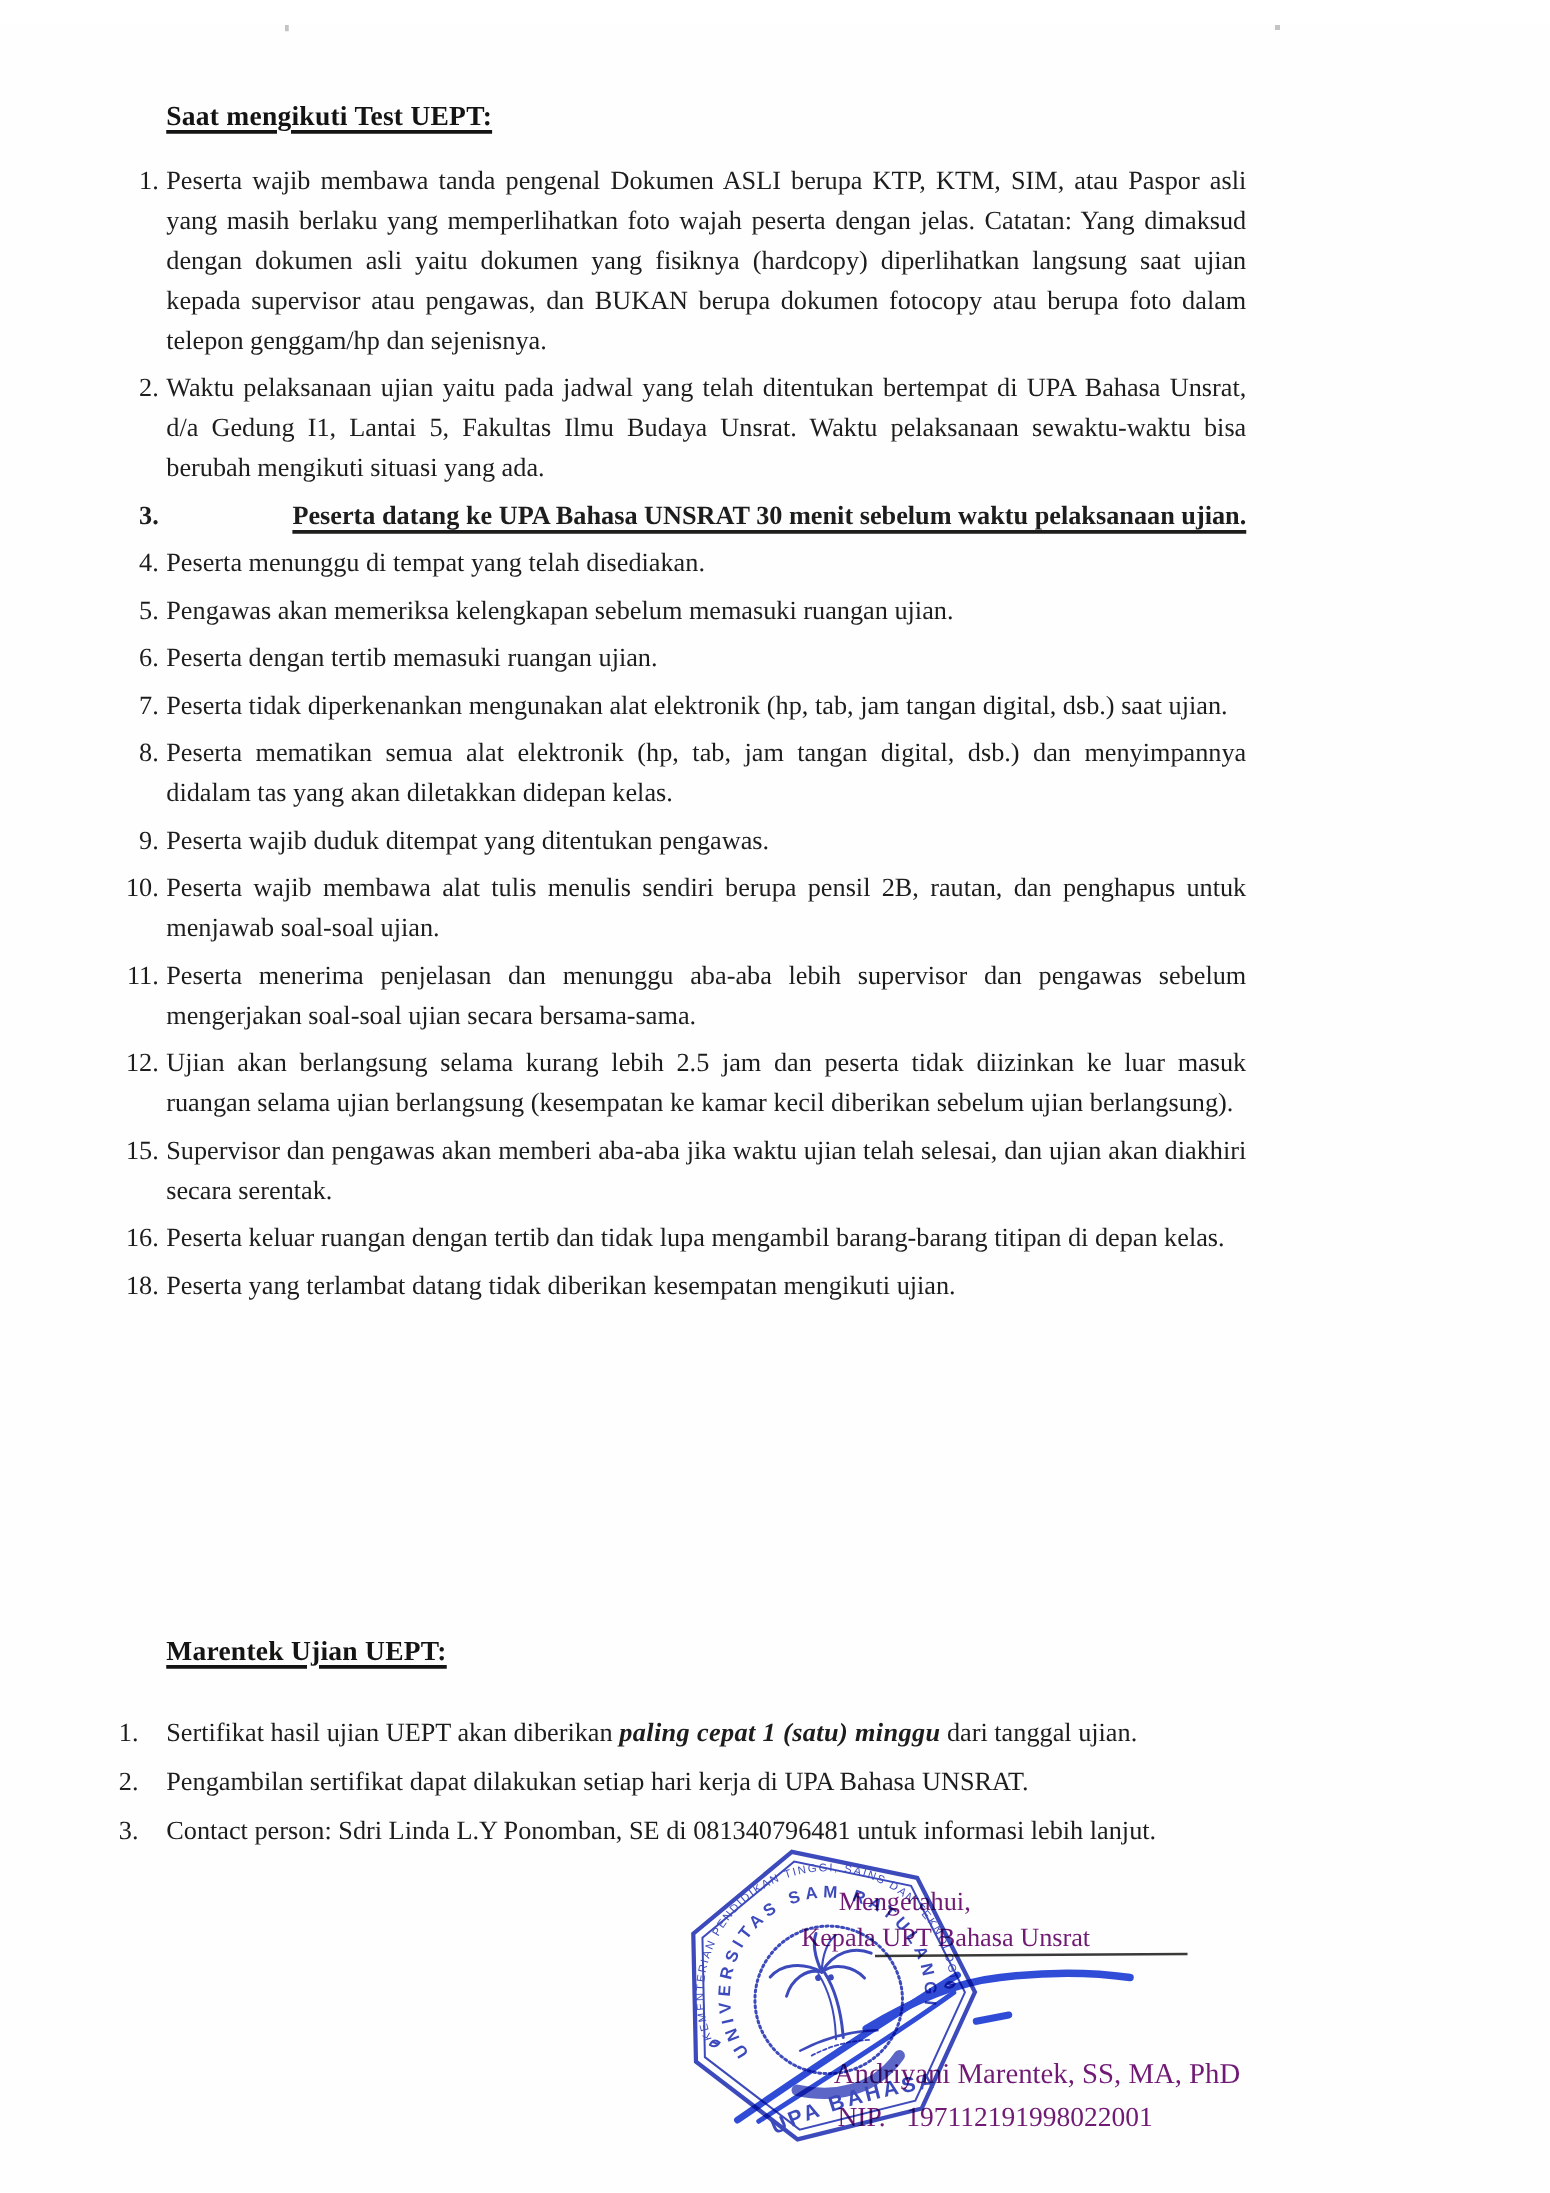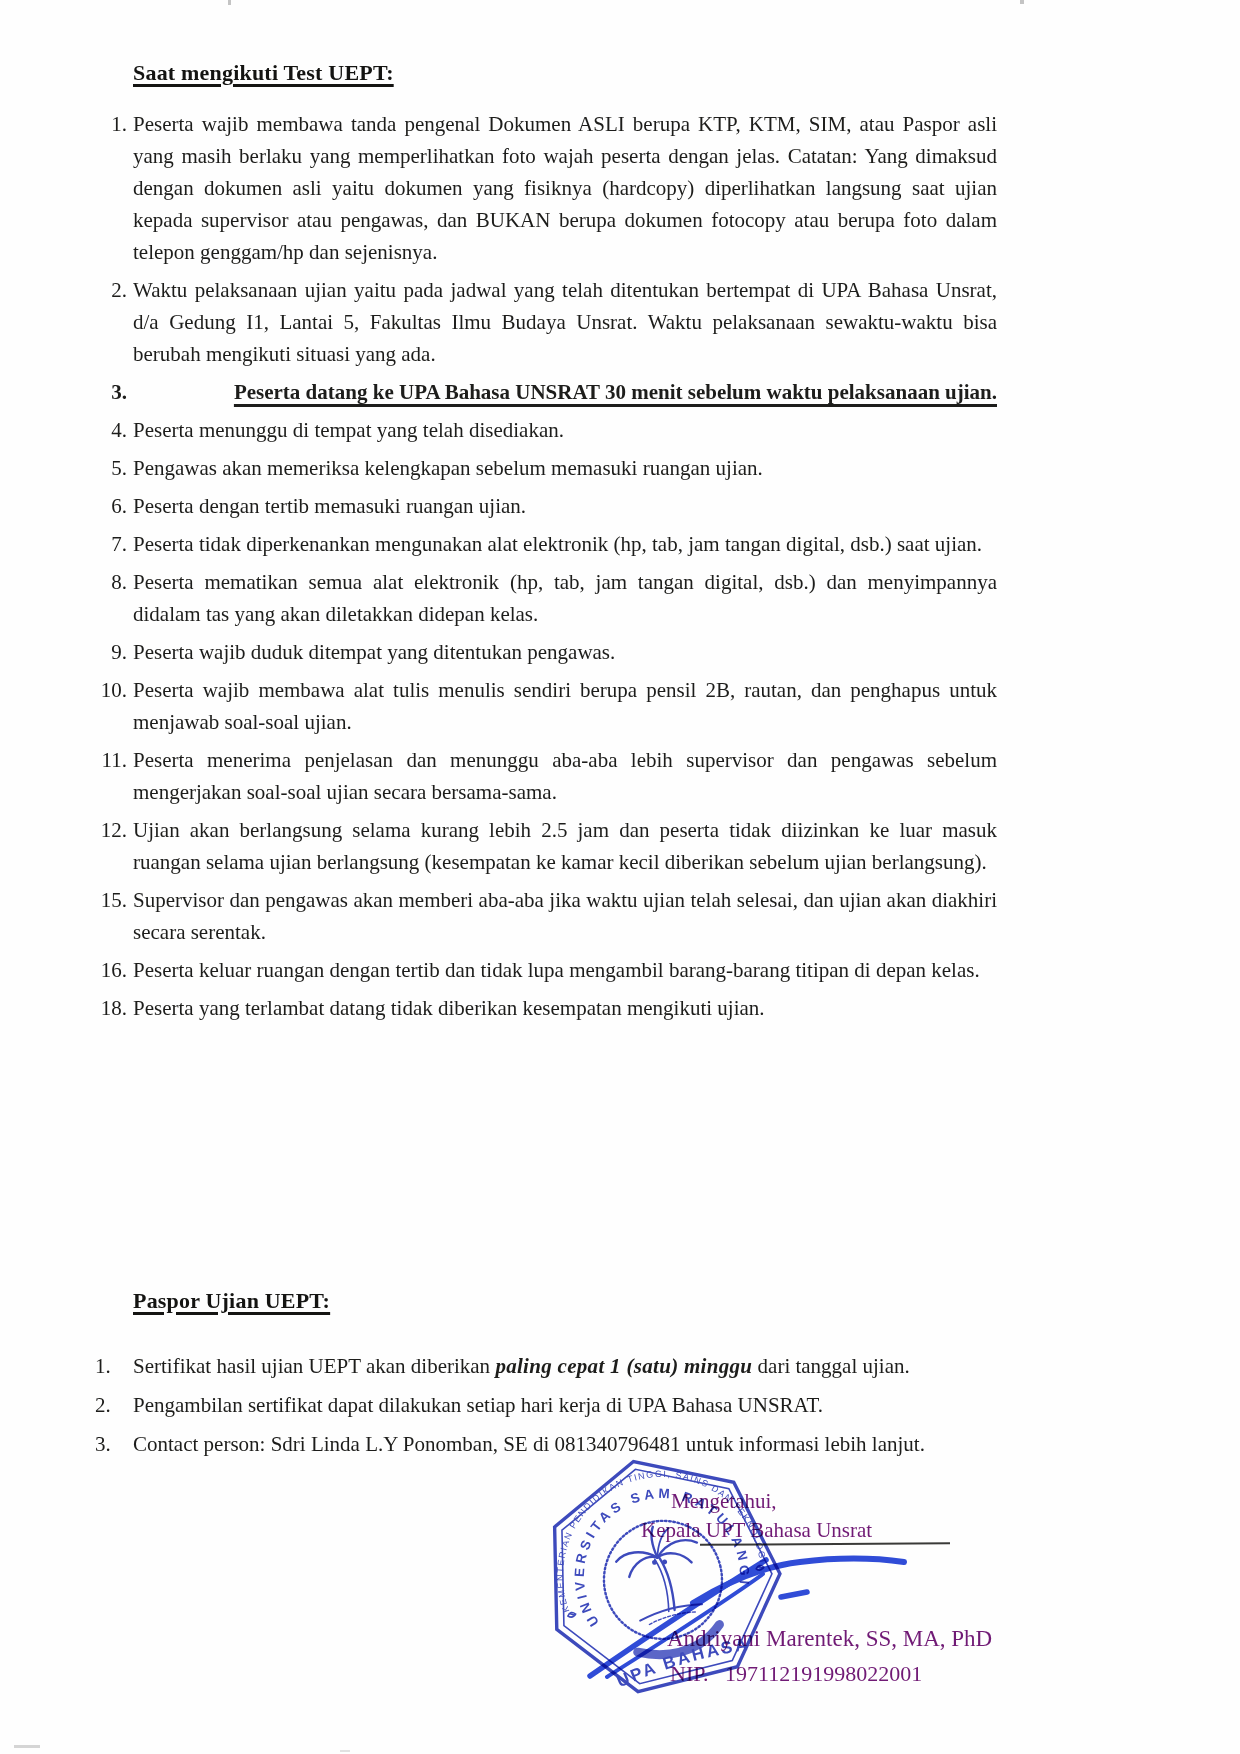--- a/index.html
+++ b/index.html
@@ -4,21 +4,21 @@
 <style>
   html,body{margin:0;padding:0;}
   body{
     width:1240px;height:1754px;
     background:#ffffff;
     font-family:"Liberation Serif","DejaVu Serif",serif;
     color:#1d1d1b;
     position:relative;
     overflow:hidden;
   }
-  .page{position:absolute;inset:0;background:#fefefe;}
+  .page{position:absolute;inset:0;background:#fefefe;margin-top:20px;}
   .heading{
     position:absolute;
     font-size:22px;font-weight:bold;
     text-decoration:underline;
     text-decoration-thickness:2.5px;
     text-underline-offset:4px;
     letter-spacing:.2px;
     color:#141412;
   }
   #heading1{top:60px;left:133px;}
@@ -127,21 +127,21 @@
       <div class="li">
         <span class="num">16.</span>
         <span class="txt"><span>Peserta keluar ruangan dengan tertib dan tidak lupa mengambil barang-barang titipan di depan kelas.</span></span>
       </div>
       <div class="li">
         <span class="num">18.</span>
         <span class="txt"><span>Peserta yang terlambat datang tidak diberikan kesempatan mengikuti ujian.</span></span>
       </div>
     </div>
 
-  <div id="heading2" class="heading">Paspor Ujian UEPT:</div>
+  <div id="heading2" class="heading">Marentek Ujian UEPT:</div>
 
   <div id="list2" class="list">
       <div class="li">
         <span class="num">1.</span>
         <span class="txt"><span>Sertifikat hasil ujian UEPT akan diberikan </span><span class="bold-italic">paling cepat 1 (satu) minggu</span><span> dari tanggal ujian.</span></span>
       </div>
       <div class="li">
         <span class="num">2.</span>
         <span class="txt"><span>Pengambilan sertifikat dapat dilakukan setiap hari kerja di UPA Bahasa UNSRAT.</span></span>
       </div>

